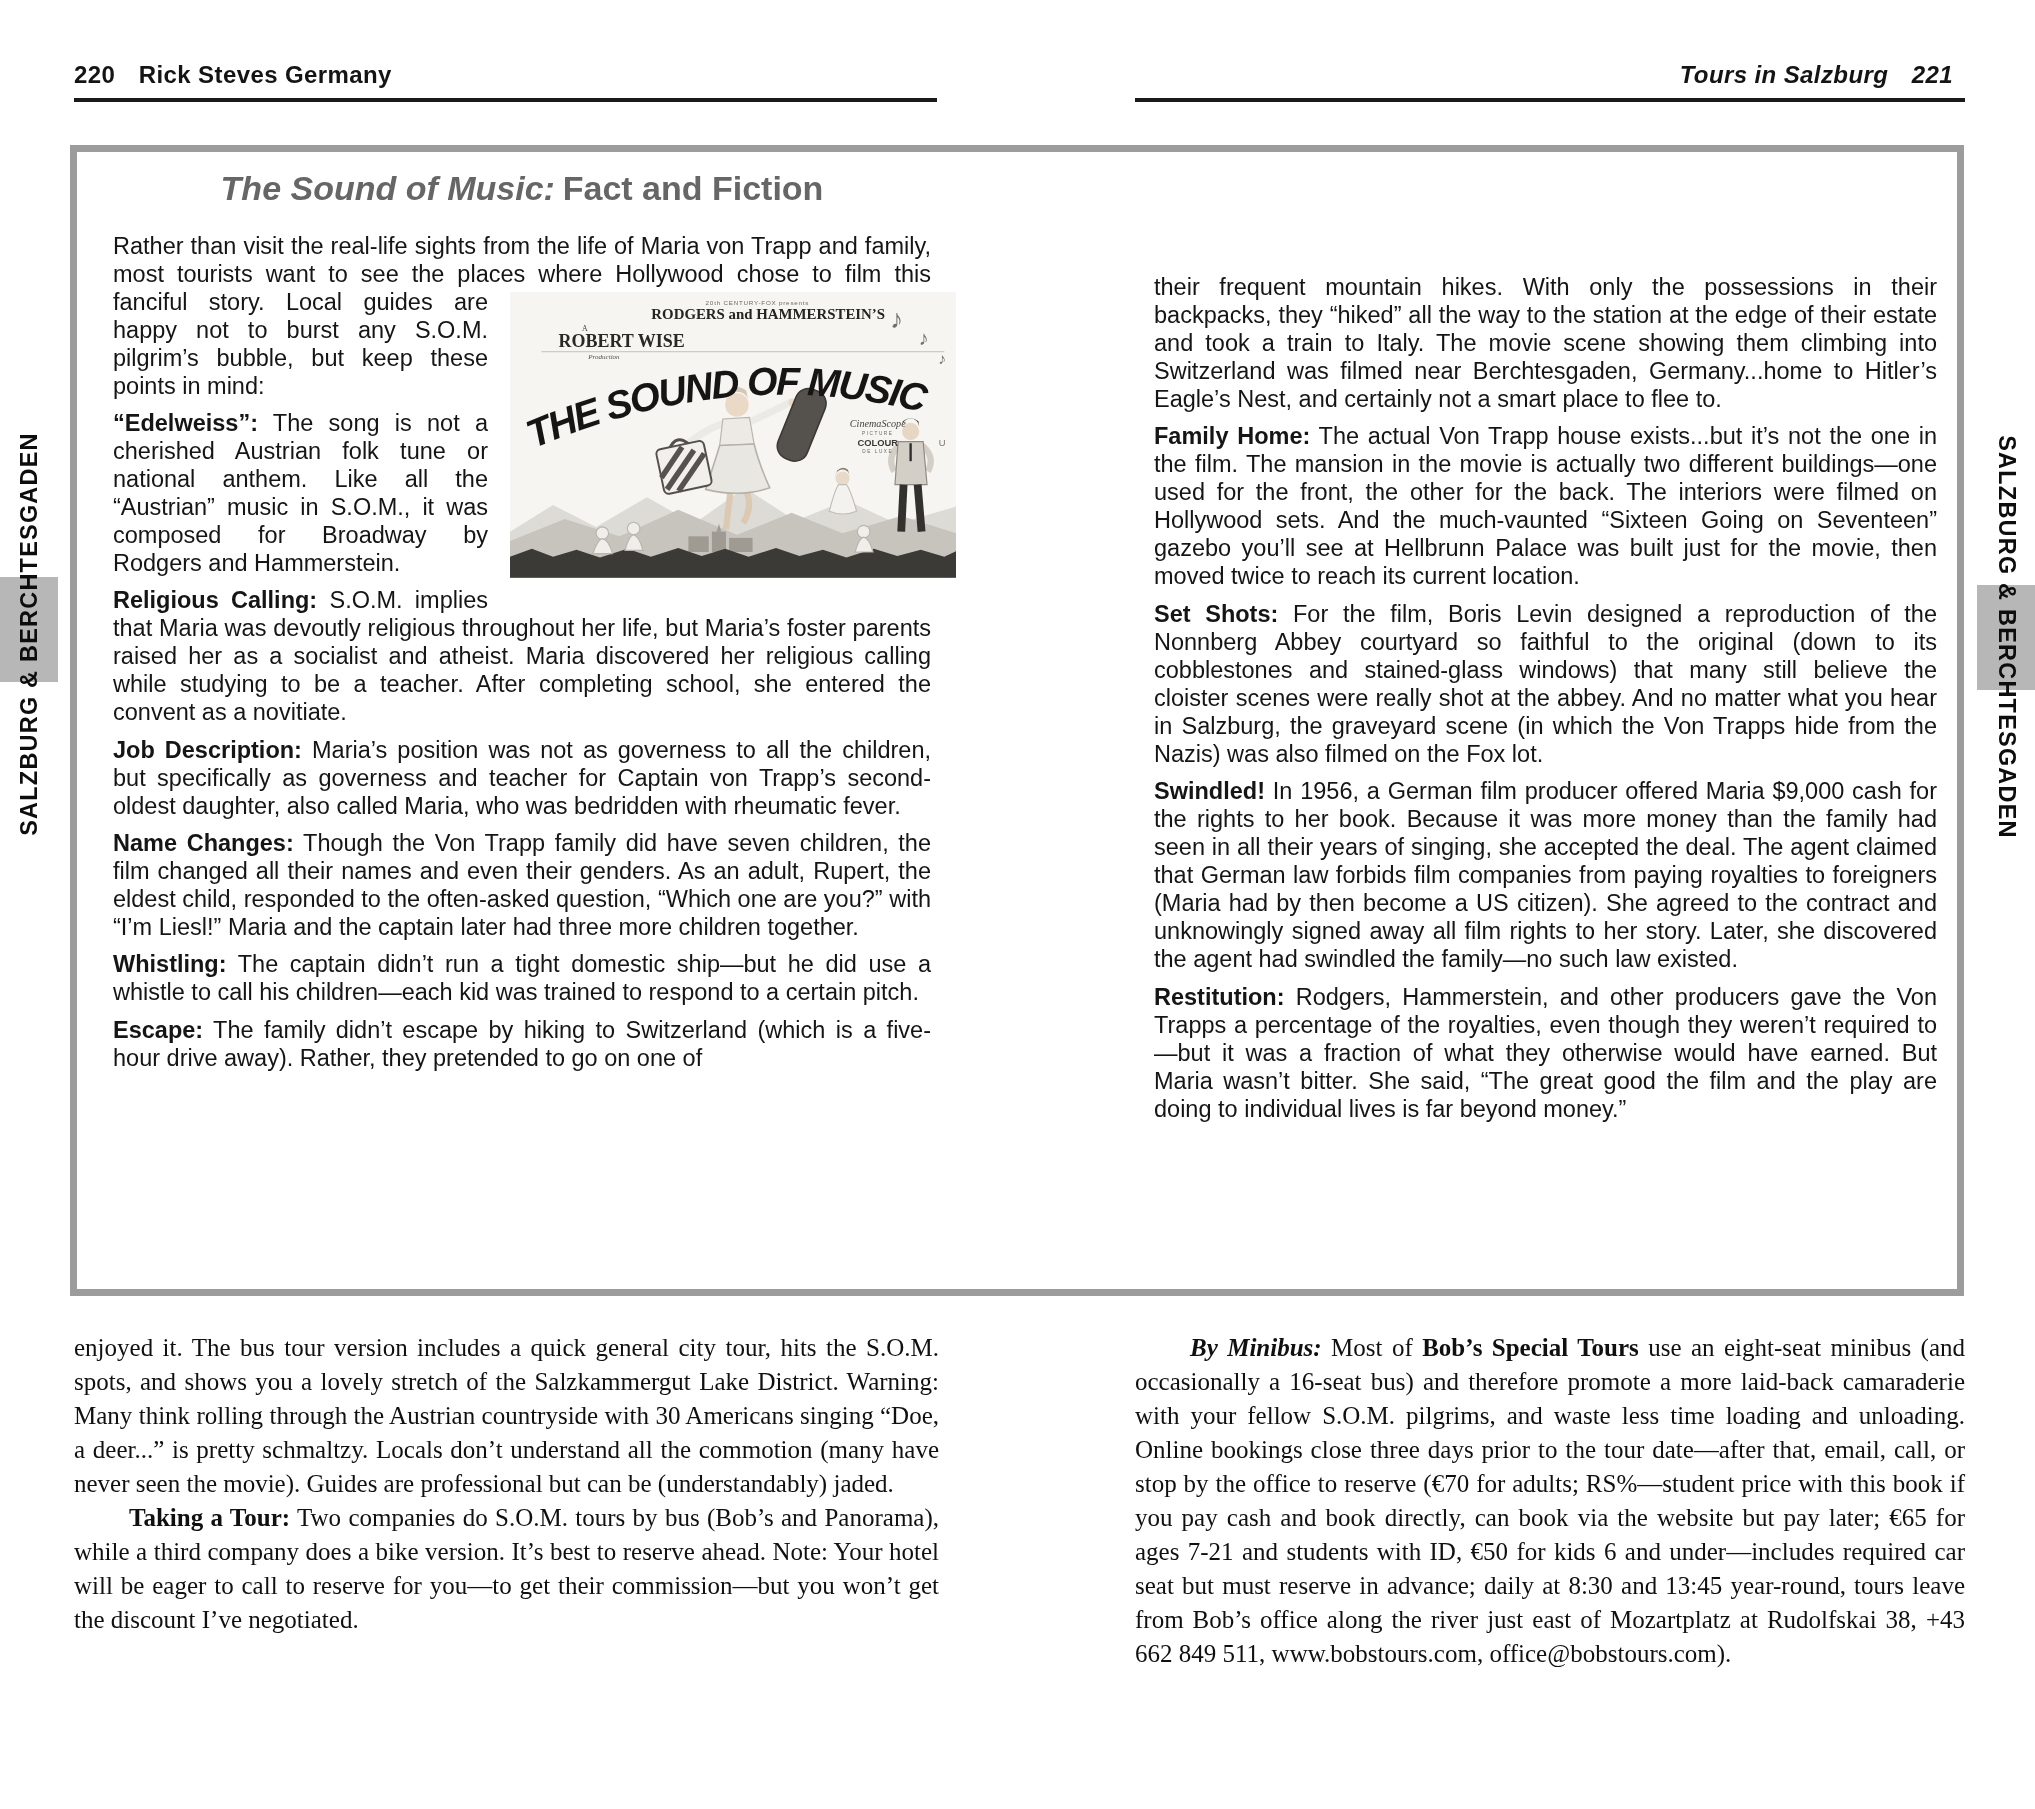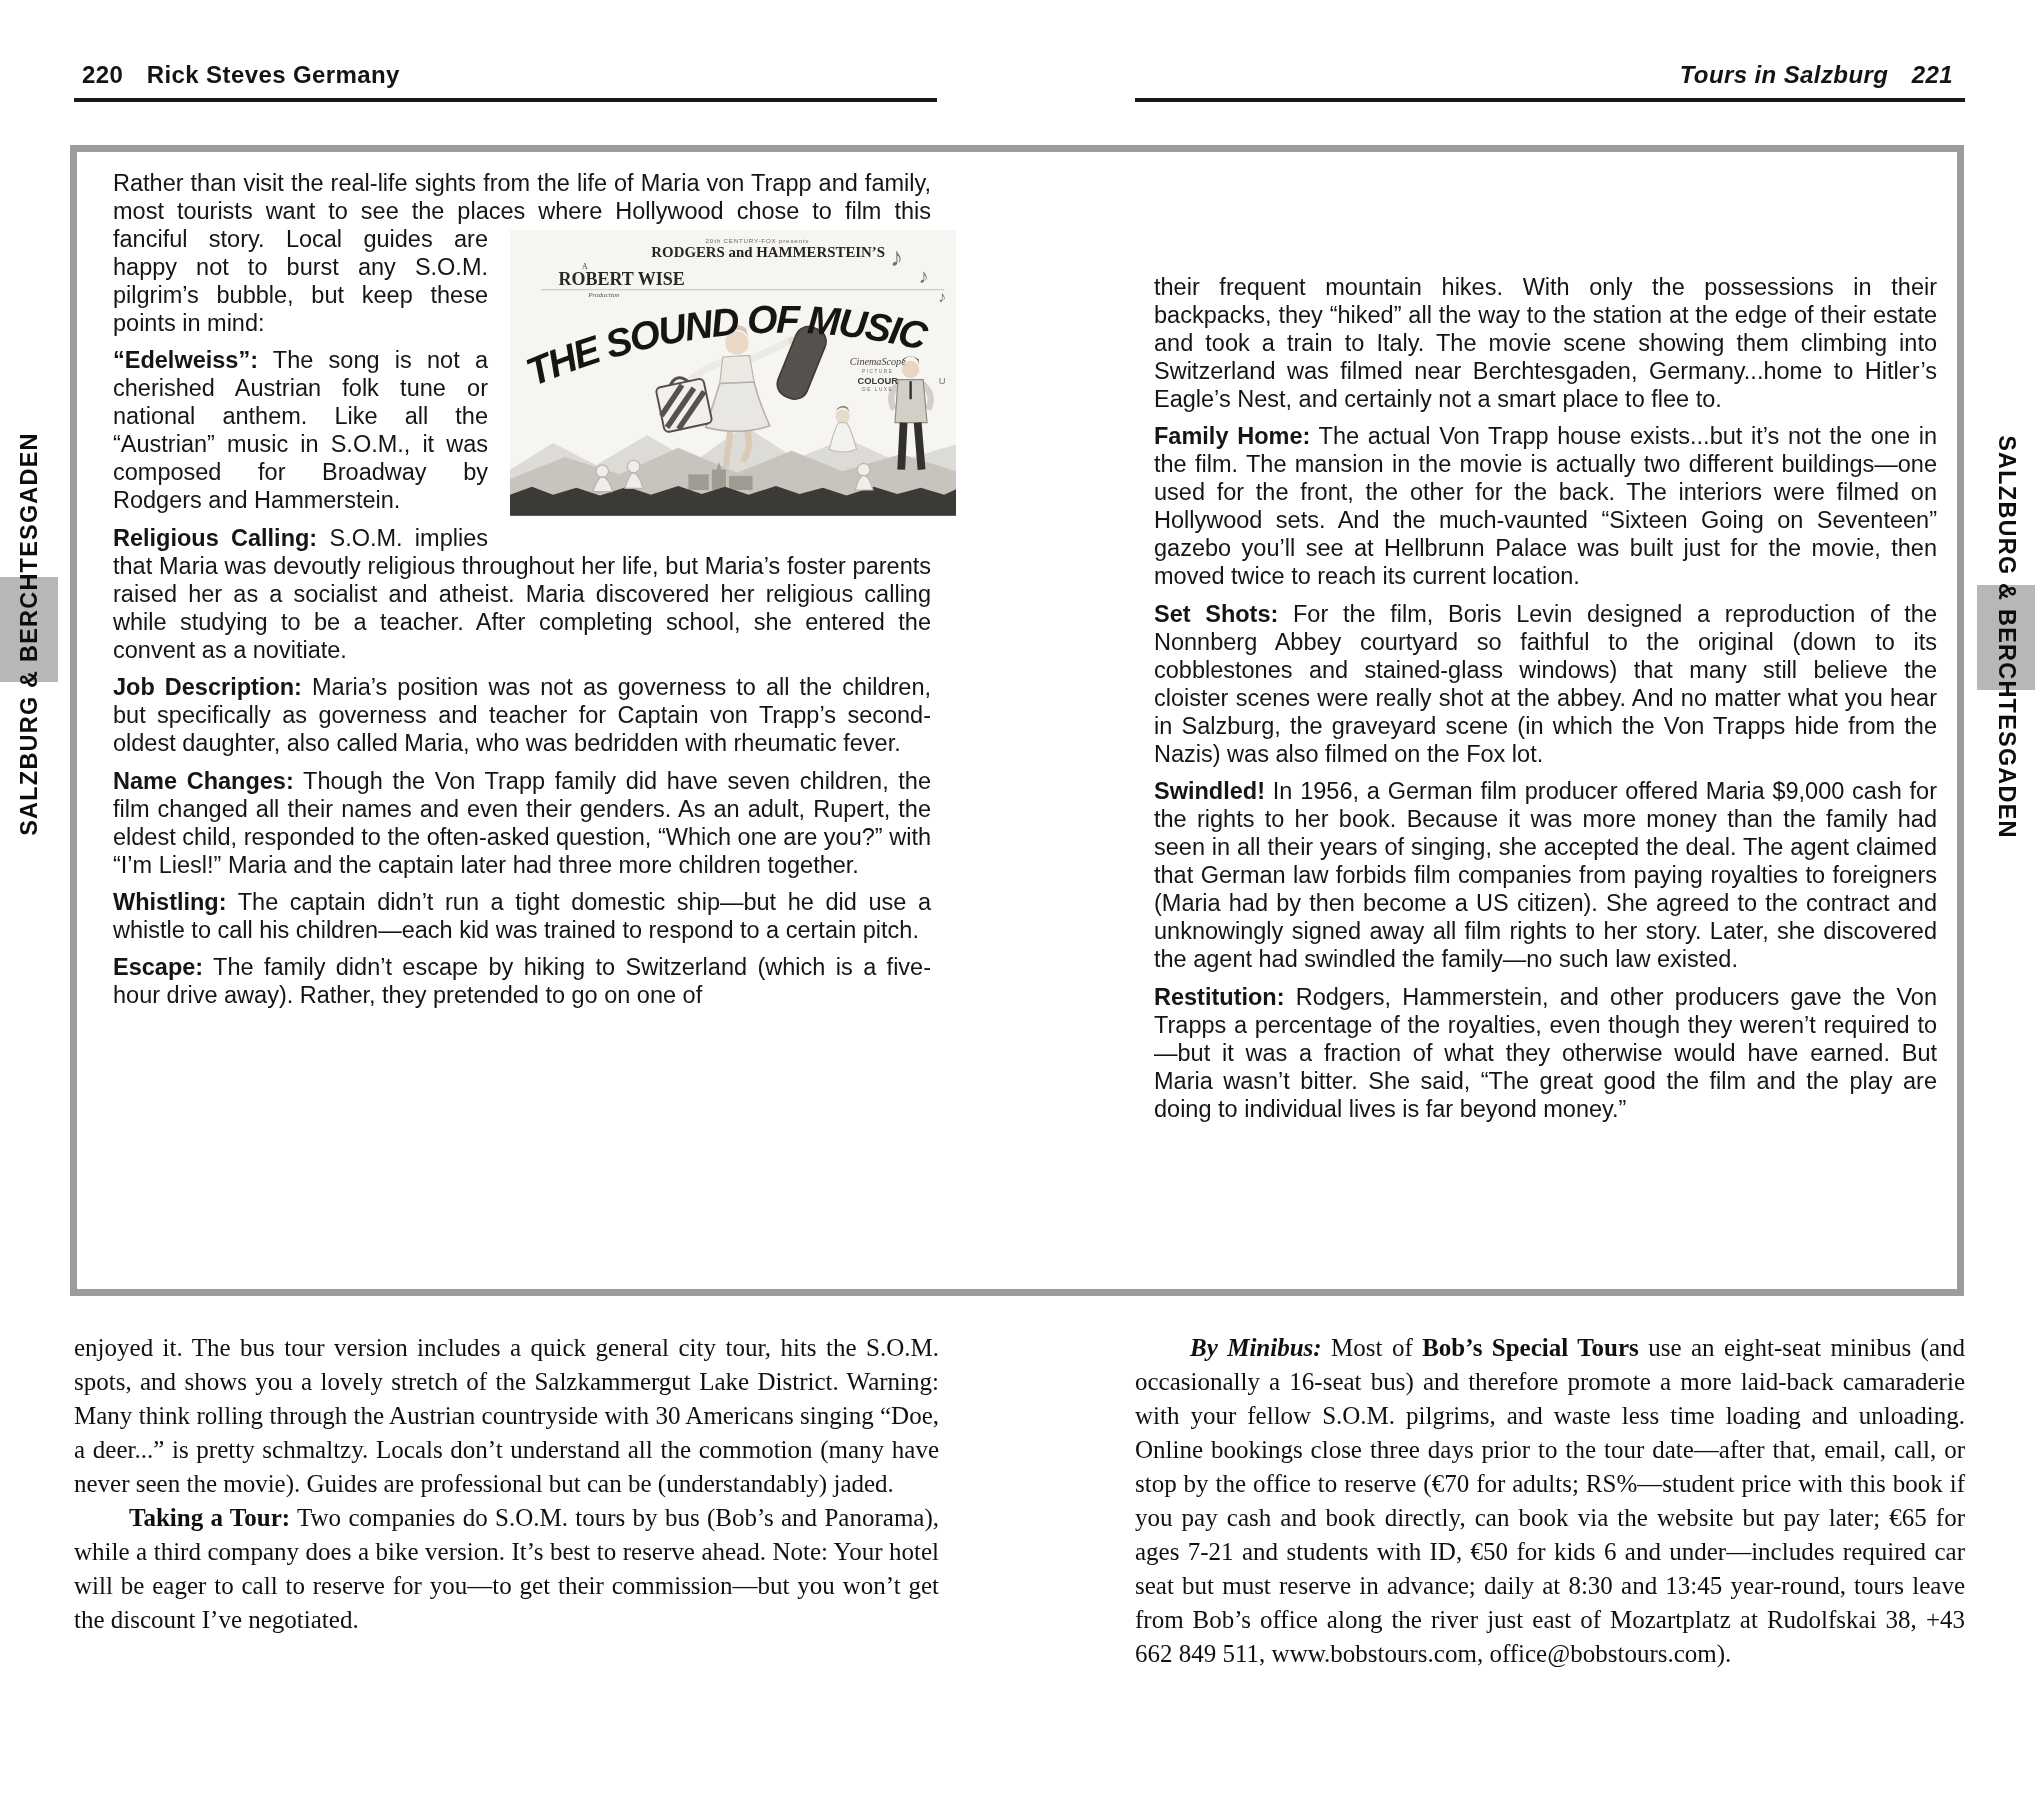--- a/index.html
+++ b/index.html
@@ -1,21 +1,21 @@
 <!DOCTYPE html>
 <html style="font-size:12.5px"><head>
 <meta charset="utf-8">
 <style>
   html,body{margin:0;padding:0;background:#ffffff;}
   .page{position:relative;width:2035px;height:1809px;background:#ffffff;overflow:hidden;
         font-family:"Liberation Sans",sans-serif;color:#111;}
 
   
   .hdr{position:absolute;top:61px;font-weight:bold;font-size:24px;color:#141414;letter-spacing:0.4px;}
-  .hdr-left{left:82px;text-align:center;}
+  .hdr-left{left:74px;text-align:center;}
   .hdr-right{right:82px;text-align:center;font-style:italic;}
   .hdr .pgnum{font-weight:bold;}
   .hdr-left .pgnum{margin-right:23.5px;}
   .hdr-right .pgnum{margin-left:23.5px;}
   .rule{position:absolute;top:98px;height:3.9px;background:#1a1a1a;}
   .rule-left{left:74px;width:863px;}
   .rule-right{right:70px;width:830px;}
 
   
   .vband{position:absolute;width:58px;background:#b7b7b7;}
@@ -61,20 +61,21 @@
   <div class="rule rule-right"></div>
 
   <div class="vband vband-left"></div>
   <div class="vband vband-right"></div>
   <div class="vtab vtab-left">SALZBURG &amp; BERCHTESGADEN</div>
   <div class="vtab vtab-right">SALZBURG &amp; BERCHTESGADEN</div>
 
   <div class="sbox">
 
     <div class="col-l">
+      <h2 class="sbox-title"><span class="ti">The Sound of Music:</span><span>Fact and Fiction</span></h2>
 
       <p class="jp"><span>Rather than visit the real-life sights from the life of Maria von Trapp and family, most tourists want to see the places where Hollywood</span><span class="posterwrap">
             <svg viewBox="0 0 570 365" xmlns="http://www.w3.org/2000/svg" style="font-size:30px">
         <rect x="0" y="0" width="570" height="365" fill="#f6f5f2"></rect>
 
         <path d="M0,306 L55,272 L110,300 L175,262 L235,296 L300,250 L365,292 L430,266 L495,296 L570,274 L570,365 L0,365 Z" fill="#dddbd6"></path>
         <path d="M0,318 L70,290 L140,312 L215,278 L290,310 L360,282 L425,308 L500,286 L570,308 L570,365 L0,365 Z" fill="#c7c4be"></path>
 
         <g fill="#a09b92">
           <rect x="228" y="312" width="26" height="20"></rect>

